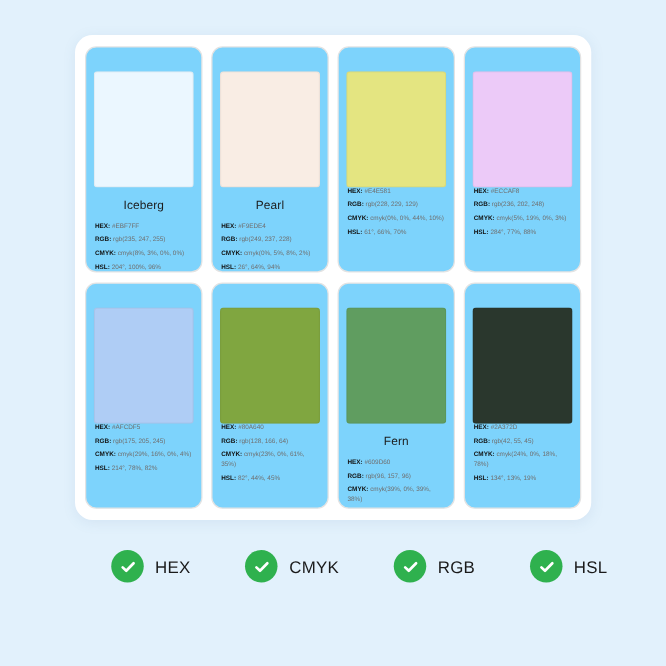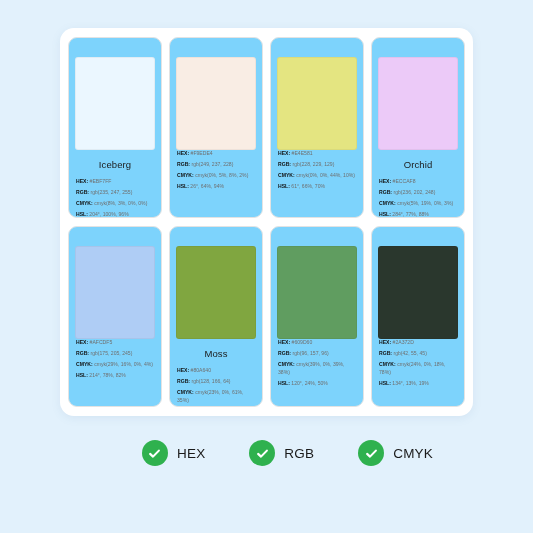--- a/index.html
+++ b/index.html
@@ -116,67 +116,67 @@
           <div class="card-name">Iceberg</div>
           <div class="specs">
             <div class="spec-row"><span class="spec-key">HEX:</span><span> </span><span class="spec-val">#EBF7FF</span></div>
             <div class="spec-row"><span class="spec-key">RGB:</span><span> </span><span class="spec-val">rgb(235, 247, 255)</span></div>
             <div class="spec-row"><span class="spec-key">CMYK:</span><span> </span><span class="spec-val">cmyk(8%, 3%, 0%, 0%)</span></div>
             <div class="spec-row"><span class="spec-key">HSL:</span><span> </span><span class="spec-val">204°, 100%, 96%</span></div>
           </div>
         </div>
         <div class="card">
           <div class="swatch" style="background: rgb(249, 237, 228);"></div>
+          <div class="card-name">Pearl</div>
           <div class="specs">
             <div class="spec-row"><span class="spec-key">HEX:</span><span> </span><span class="spec-val">#F9EDE4</span></div>
             <div class="spec-row"><span class="spec-key">RGB:</span><span> </span><span class="spec-val">rgb(249, 237, 228)</span></div>
             <div class="spec-row"><span class="spec-key">CMYK:</span><span> </span><span class="spec-val">cmyk(0%, 5%, 8%, 2%)</span></div>
             <div class="spec-row"><span class="spec-key">HSL:</span><span> </span><span class="spec-val">26°, 64%, 94%</span></div>
           </div>
         </div>
         <div class="card">
           <div class="swatch" style="background: rgb(228, 229, 129);"></div>
           <div class="specs">
             <div class="spec-row"><span class="spec-key">HEX:</span><span> </span><span class="spec-val">#E4E581</span></div>
             <div class="spec-row"><span class="spec-key">RGB:</span><span> </span><span class="spec-val">rgb(228, 229, 129)</span></div>
             <div class="spec-row"><span class="spec-key">CMYK:</span><span> </span><span class="spec-val">cmyk(0%, 0%, 44%, 10%)</span></div>
             <div class="spec-row"><span class="spec-key">HSL:</span><span> </span><span class="spec-val">61°, 66%, 70%</span></div>
           </div>
         </div>
         <div class="card">
           <div class="swatch" style="background: rgb(236, 202, 248);"></div>
-          <div class="card-name">Orchid</div>
           <div class="specs">
             <div class="spec-row"><span class="spec-key">HEX:</span><span> </span><span class="spec-val">#ECCAF8</span></div>
             <div class="spec-row"><span class="spec-key">RGB:</span><span> </span><span class="spec-val">rgb(236, 202, 248)</span></div>
             <div class="spec-row"><span class="spec-key">CMYK:</span><span> </span><span class="spec-val">cmyk(5%, 19%, 0%, 3%)</span></div>
             <div class="spec-row"><span class="spec-key">HSL:</span><span> </span><span class="spec-val">284°, 77%, 88%</span></div>
           </div>
         </div>
         <div class="card">
           <div class="swatch" style="background: rgb(175, 205, 245);"></div>
           <div class="specs">
             <div class="spec-row"><span class="spec-key">HEX:</span><span> </span><span class="spec-val">#AFCDF5</span></div>
             <div class="spec-row"><span class="spec-key">RGB:</span><span> </span><span class="spec-val">rgb(175, 205, 245)</span></div>
             <div class="spec-row"><span class="spec-key">CMYK:</span><span> </span><span class="spec-val">cmyk(29%, 16%, 0%, 4%)</span></div>
             <div class="spec-row"><span class="spec-key">HSL:</span><span> </span><span class="spec-val">214°, 78%, 82%</span></div>
           </div>
         </div>
         <div class="card">
           <div class="swatch" style="background: rgb(128, 166, 64);"></div>
-          <div class="card-name">Moss</div>
           <div class="specs">
             <div class="spec-row"><span class="spec-key">HEX:</span><span> </span><span class="spec-val">#80A640</span></div>
             <div class="spec-row"><span class="spec-key">RGB:</span><span> </span><span class="spec-val">rgb(128, 166, 64)</span></div>
             <div class="spec-row"><span class="spec-key">CMYK:</span><span> </span><span class="spec-val">cmyk(23%, 0%, 61%, 35%)</span></div>
             <div class="spec-row"><span class="spec-key">HSL:</span><span> </span><span class="spec-val">82°, 44%, 45%</span></div>
           </div>
         </div>
         <div class="card">
           <div class="swatch" style="background: rgb(96, 157, 96);"></div>
+          <div class="card-name">Fern</div>
           <div class="specs">
             <div class="spec-row"><span class="spec-key">HEX:</span><span> </span><span class="spec-val">#609D60</span></div>
             <div class="spec-row"><span class="spec-key">RGB:</span><span> </span><span class="spec-val">rgb(96, 157, 96)</span></div>
             <div class="spec-row"><span class="spec-key">CMYK:</span><span> </span><span class="spec-val">cmyk(39%, 0%, 39%, 38%)</span></div>
             <div class="spec-row"><span class="spec-key">HSL:</span><span> </span><span class="spec-val">120°, 24%, 50%</span></div>
           </div>
         </div>
         <div class="card">
           <div class="swatch" style="background: rgb(42, 55, 45);"></div>
           <div class="specs">
@@ -197,25 +197,33 @@
           </svg>
         </span>
         <span class="badge-label">HEX</span>
       </div>
       <div class="badge">
         <span class="check-circle" style="background: rgb(47, 177, 78);">
           <svg width="15" height="15" viewBox="0 0 24 24" aria-hidden="true">
             <path d="M5 12.6 L9.6 17 L19 7.4" fill="none" stroke="#ffffff" stroke-width="3.4" stroke-linecap="round" stroke-linejoin="round"></path>
           </svg>
         </span>
+        <span class="badge-label">CMYK</span>
+      </div>
+      <div class="badge">
+        <span class="check-circle" style="background: rgb(47, 177, 78);">
+          <svg width="15" height="15" viewBox="0 0 24 24" aria-hidden="true">
+            <path d="M5 12.6 L9.6 17 L19 7.4" fill="none" stroke="#ffffff" stroke-width="3.4" stroke-linecap="round" stroke-linejoin="round"></path>
+          </svg>
+        </span>
         <span class="badge-label">RGB</span>
       </div>
       <div class="badge">
         <span class="check-circle" style="background: rgb(47, 177, 78);">
           <svg width="15" height="15" viewBox="0 0 24 24" aria-hidden="true">
             <path d="M5 12.6 L9.6 17 L19 7.4" fill="none" stroke="#ffffff" stroke-width="3.4" stroke-linecap="round" stroke-linejoin="round"></path>
           </svg>
         </span>
-        <span class="badge-label">CMYK</span>
+        <span class="badge-label">HSL</span>
       </div>
     </div>
 
 </div>
 
 </body></html>

